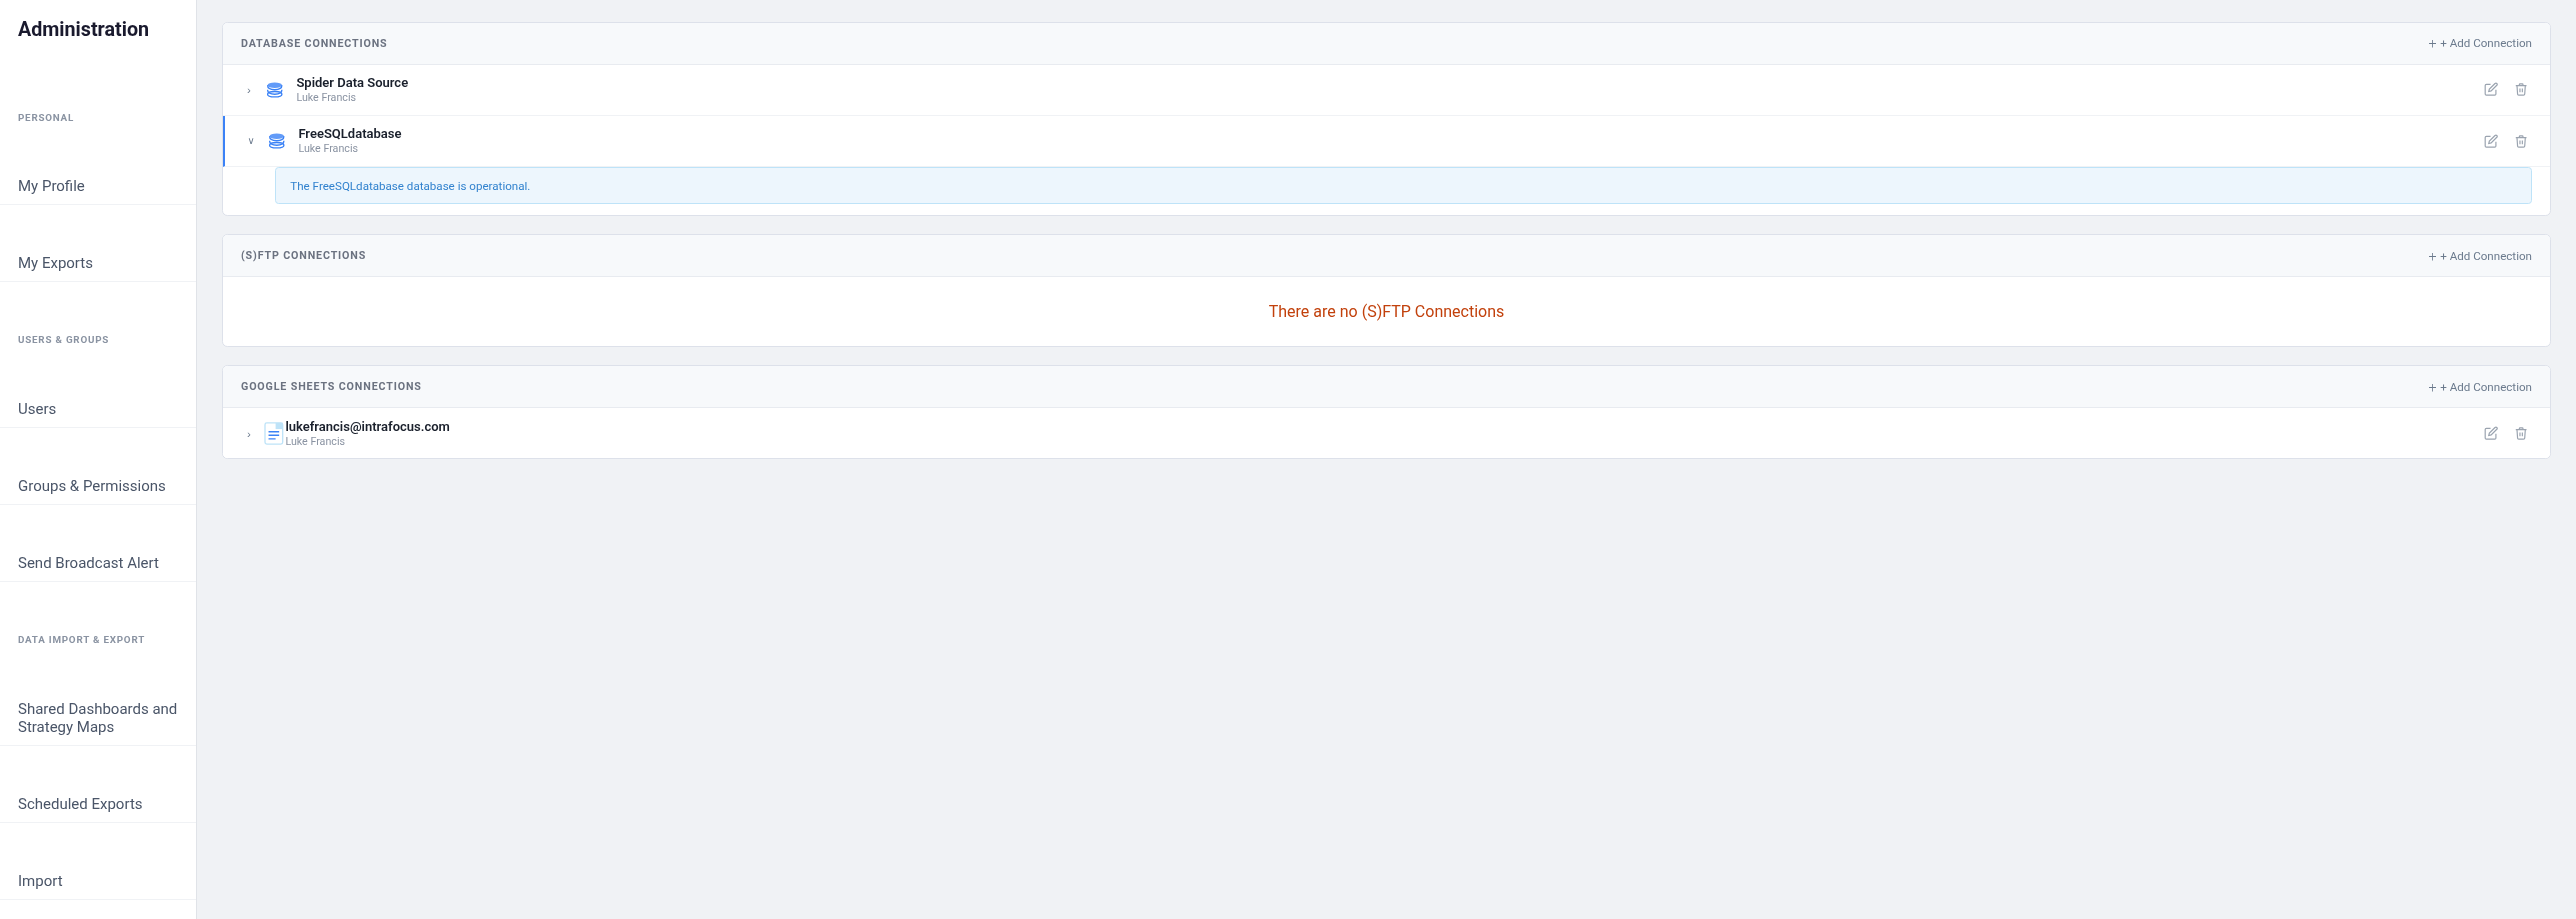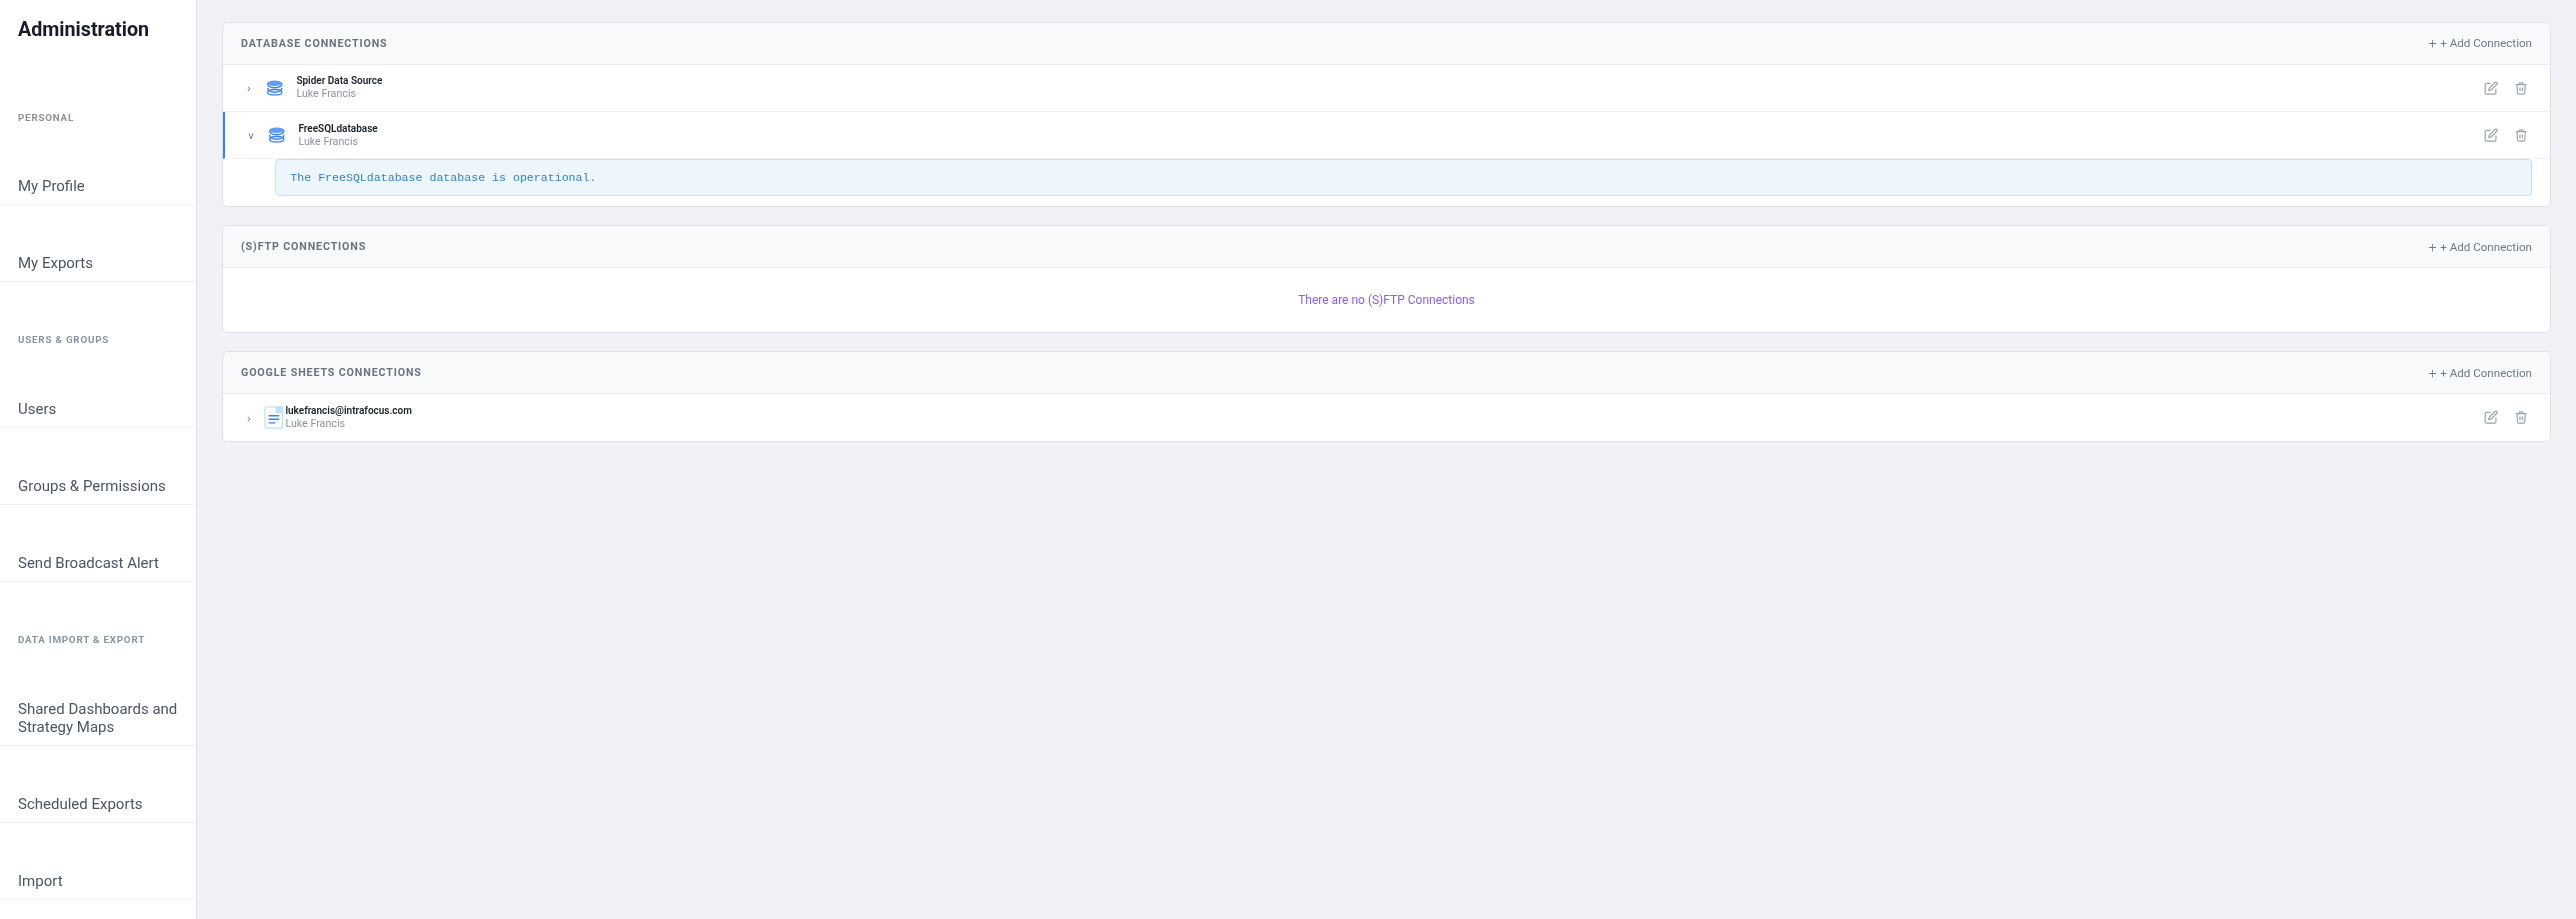--- a/index.html
+++ b/index.html
@@ -135,21 +135,21 @@
       margin-right: 9px;
       display: flex;
       align-items: center;
       justify-content: center;
     }
 
     .connection-info {
       flex: 1;
     }
     .connection-name {
-      font-size: 10px;
+      font-size: 13px;
       font-weight: 600;
       color: #1a202c;
     }
     .connection-user {
       font-size: 10.7px;
       color: #8a93a2;
       margin-top: 0.9px;
     }
 
     .row-actions {
@@ -170,29 +170,28 @@
 
     
     .expanded-status {
       background: #edf6fd;
       border: 0.9px solid #bee3f8;
       border-radius: 3.6px;
       margin: 0 18px 10.7px 52px;
       padding: 10.7px 14.3px;
       color: #3182ce;
       font-size: 11.6px;
-      font-family: Liberation Mono, monospace;
     }
 
     
     .empty-state {
       text-align: center;
       padding: 25px;
-      color: #8b5cf6;
-      font-size: 12px;
+      color: #c2410c;
+      font-size: 16px;
     }
 
     
     .gs-icon {
       width: 23px;
       height: 23px;
       display: flex;
       align-items: center;
       justify-content: center;
       color: #3b82f6;

